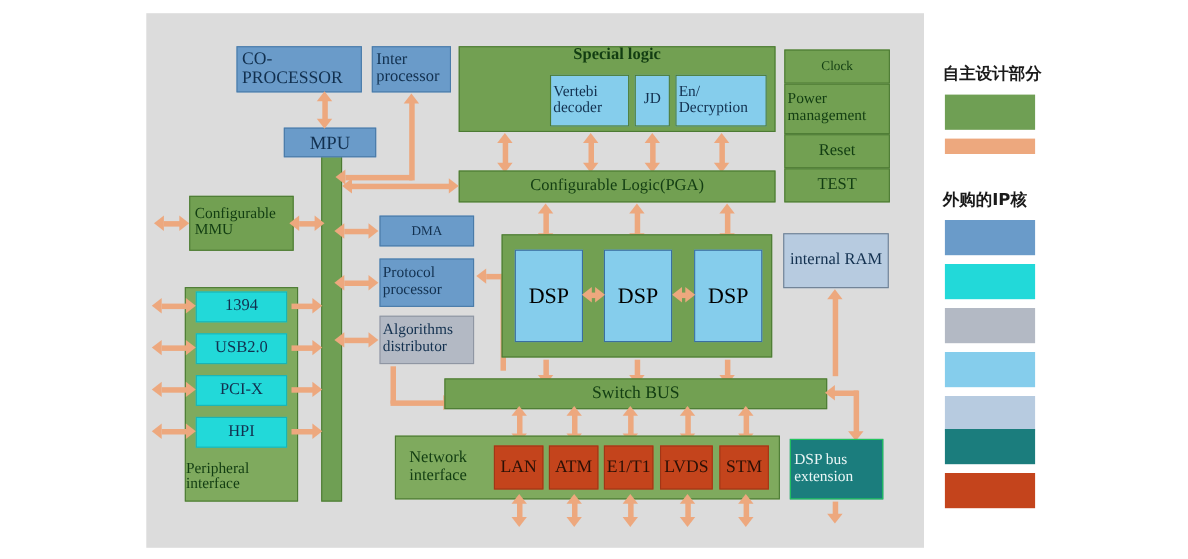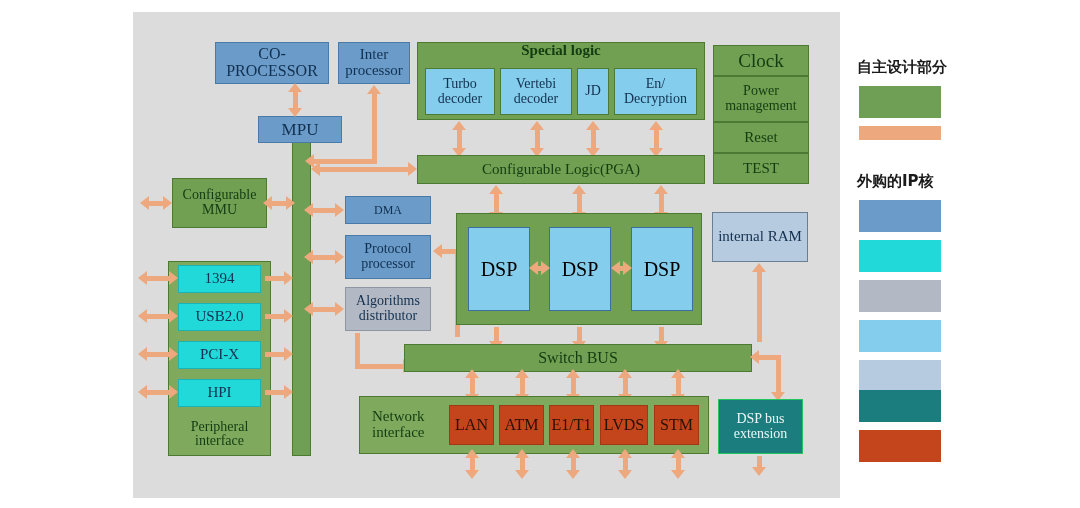--- a/index.html
+++ b/index.html
@@ -4,21 +4,21 @@
 <style>
   html,body{margin:0;padding:0;background:#ffffff;}
   body{width:1080px;height:508px;font-family:"Liberation Serif",serif;overflow:hidden;}
   #root{position:relative;width:1080px;height:508px;}
 
   
   .canvas{position:absolute;left:133px;top:12px;width:707px;height:486px;background:#dcdcdc;}
 
   
   .box{position:absolute;box-sizing:border-box;display:flex;align-items:center;
-       justify-content:center;text-align:center;line-height:1.05;
+       justify-content:center;text-align:left;line-height:1.05;
        font-family:"Liberation Serif",serif;color:#12304f;}
 
   .green{background:#72a052;border:1px solid #4c7a33;color:#123d12;}
   .greenpale{background:#7faa5e;border:1px solid #4c7a33;color:#123d12;}
   .blue{background:#6a9bc9;border:1px solid #4a7ba8;color:#12304f;}
   .ltblue{background:#85cdec;border:1px solid #4c7a33;color:#12304f;}
   .ltblue2{background:#85cdec;border:1px solid #3a6fa0;color:#000000;}
   .cyan{background:#22d9d9;border:1px solid #1bb3b3;color:#12304f;}
   .gray{background:#b3b9c4;border:1px solid #8f96a3;color:#12304f;}
   .steel{background:#b7cbe0;border:1px solid #6b7d91;color:#12304f;}
@@ -69,23 +69,20 @@
   <div class="head hd" style="left:288px;top:108px;"></div>
 
   <div class="ar arv" style="left:372px;top:92px;height:72px;"></div>
   <div class="ar arh" style="left:314px;top:159px;width:61px;"></div>
   <div class="head hu" style="left:367px;top:85px;"></div>
   <div class="head hl" style="left:305px;top:154px;"></div>
 
   <div class="box green" style="left:417px;top:42px;width:288px;height:78px;align-items:flex-start;font-size:15px;">
     <span style="margin-top:0;font-weight:bold;">Special logic</span>
   </div>
-  <div class="box ltblue" style="left:425px;top:68px;width:70px;height:47px;font-size:14px;padding:0 2px;">
-    <span>Turbo decoder</span>
-  </div>
   <div class="box ltblue" style="left:500px;top:68px;width:72px;height:47px;font-size:14px;padding:0 2px;">
     <span>Vertebi decoder</span>
   </div>
   <div class="box ltblue" style="left:577px;top:68px;width:32px;height:47px;font-size:14px;">
     <span>JD</span>
   </div>
   <div class="box ltblue" style="left:614px;top:68px;width:83px;height:47px;font-size:14px;padding:0 2px;">
     <span>En/ Decryption</span>
   </div>
 
@@ -98,21 +95,21 @@
   <div class="head hd" style="left:530px;top:148px;"></div>
 
   <div class="ar arv" style="left:591px;top:128px;height:22px;"></div>
   <div class="head hu" style="left:586px;top:121px;"></div>
   <div class="head hd" style="left:586px;top:148px;"></div>
 
   <div class="ar arv" style="left:654px;top:128px;height:22px;"></div>
   <div class="head hu" style="left:649px;top:121px;"></div>
   <div class="head hd" style="left:649px;top:148px;"></div>
 
-  <div class="box green" style="left:713px;top:45px;width:96px;height:31px;font-size:19px;">
+  <div class="box green" style="left:713px;top:45px;width:96px;height:31px;font-size:12px;">
     <span>Clock</span>
   </div>
   <div class="box green" style="left:713px;top:76px;width:96px;height:46px;font-size:14px;padding:0 2px;">
     <span>Power management</span>
   </div>
   <div class="box green" style="left:713px;top:122px;width:96px;height:31px;font-size:15px;">
     <span>Reset</span>
   </div>
   <div class="box green" style="left:713px;top:153px;width:96px;height:31px;font-size:15px;">
     <span>TEST</span>

